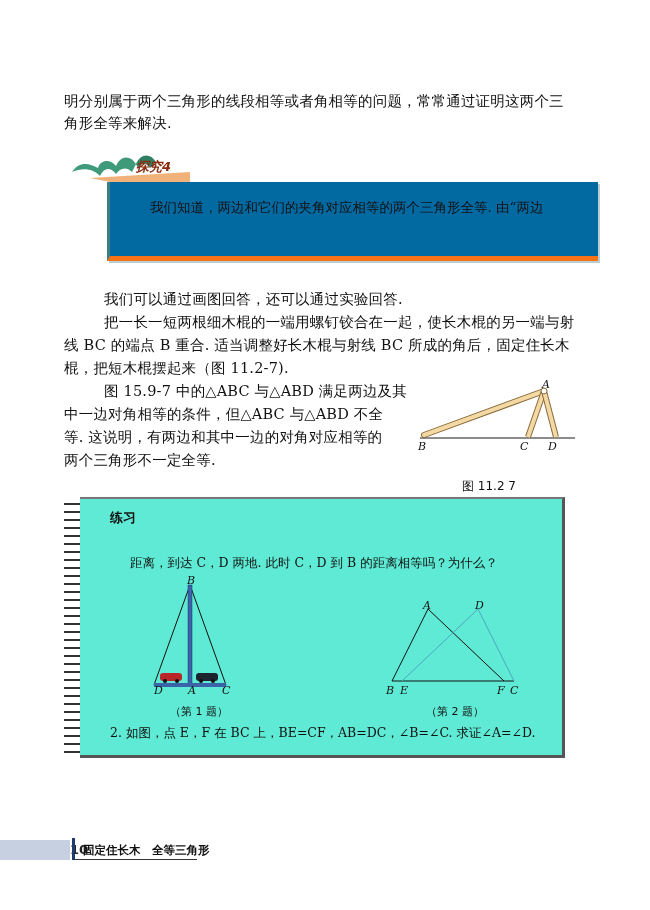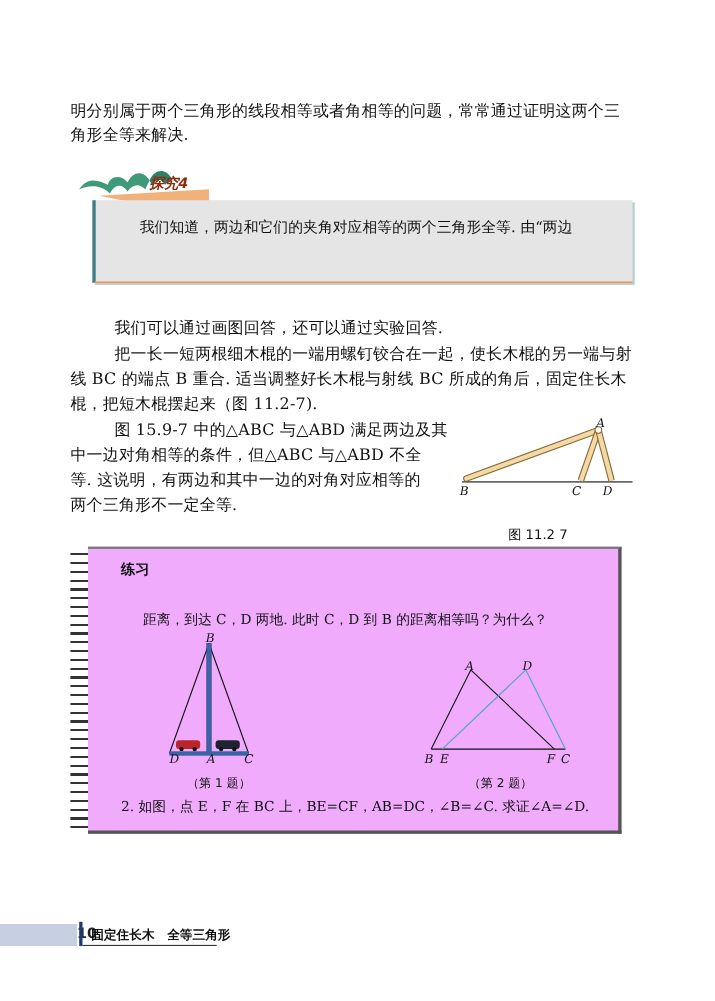--- a/index.html
+++ b/index.html
@@ -4,28 +4,28 @@
 <style>
   html, body { margin:0; padding:0; }
   body { width:650px; height:910px; background:#ffffff; position:relative; overflow:hidden;
          font-family:"DejaVu Serif", serif; color:#111; }
   .p { position:absolute; font-size:14.5px; line-height:22px; white-space:nowrap; letter-spacing:0.2px; }
   .intro { left:64px; top:90px; font-family:"DejaVu Sans", sans-serif; font-size:14.5px; }
   
   .explore-banner { position:absolute; left:70px; top:150px; width:120px; height:36px; }
   .explore-label { position:absolute; left:136px; top:158px; font-size:13px; font-weight:bold; color:#8a2c10;
                    font-family:"DejaVu Sans", sans-serif;font-style:italic; }
-  .explore-box { position:absolute; left:84px; top:182px; width:488px; height:74px; background:#e5e5e5;
-                 border-left:3px solid #3f7d87; border-bottom:1px solid #f97316; box-shadow:2px 2px 0 #b7cfd0; }
+  .explore-box { position:absolute; left:107px; top:182px; width:488px; height:74px; background:#0369a1;
+                 border-left:3px solid #3f7d87; border-bottom:5px solid #f97316; box-shadow:2px 2px 0 #b7cfd0; }
   .explore-text { position:absolute; left:12px; top:12px; font-size:13.5px; line-height:26px; white-space:nowrap; }
   
   .fig1 { position:absolute; left:410px; top:375px; width:180px; height:100px; }
   .fig-caption { position:absolute; left:462px; top:457px; font-size:12px; font-family:"DejaVu Sans", sans-serif;margin-top:21px; }
   
-  .practice { position:absolute; left:80px; top:497px; width:482px; height:256px; background:#f0abfc;
+  .practice { position:absolute; left:80px; top:497px; width:482px; height:256px; background:#5eead4;
               border-top:2px solid #777; border-right:3px solid #555; border-bottom:3px solid #555; }
   .spiral { position:absolute; left:64px; top:500px; width:16px; height:254px;
             background-image: repeating-linear-gradient(to bottom, transparent 0, transparent 3px, #333 3px, #333 5px, transparent 5px, transparent 8px);
             border-right:2px solid #444; }
   .pr-title { position:absolute; left:30px; top:10px; font-size:13px; font-weight:bold; font-family:"DejaVu Sans", sans-serif; }
   .pr-q { position:absolute; font-size:12.5px; line-height:24px; white-space:nowrap; }
   .fig-lbl { position:absolute; font-size:11px; font-style:italic; font-family:"DejaVu Serif", serif; }
   .sub-cap { position:absolute; font-size:11px; font-family:"DejaVu Sans", sans-serif; }
   
   .footer-bar { position:absolute; left:0; top:840px; width:70px; height:20px; background:#c7d0e0; }

